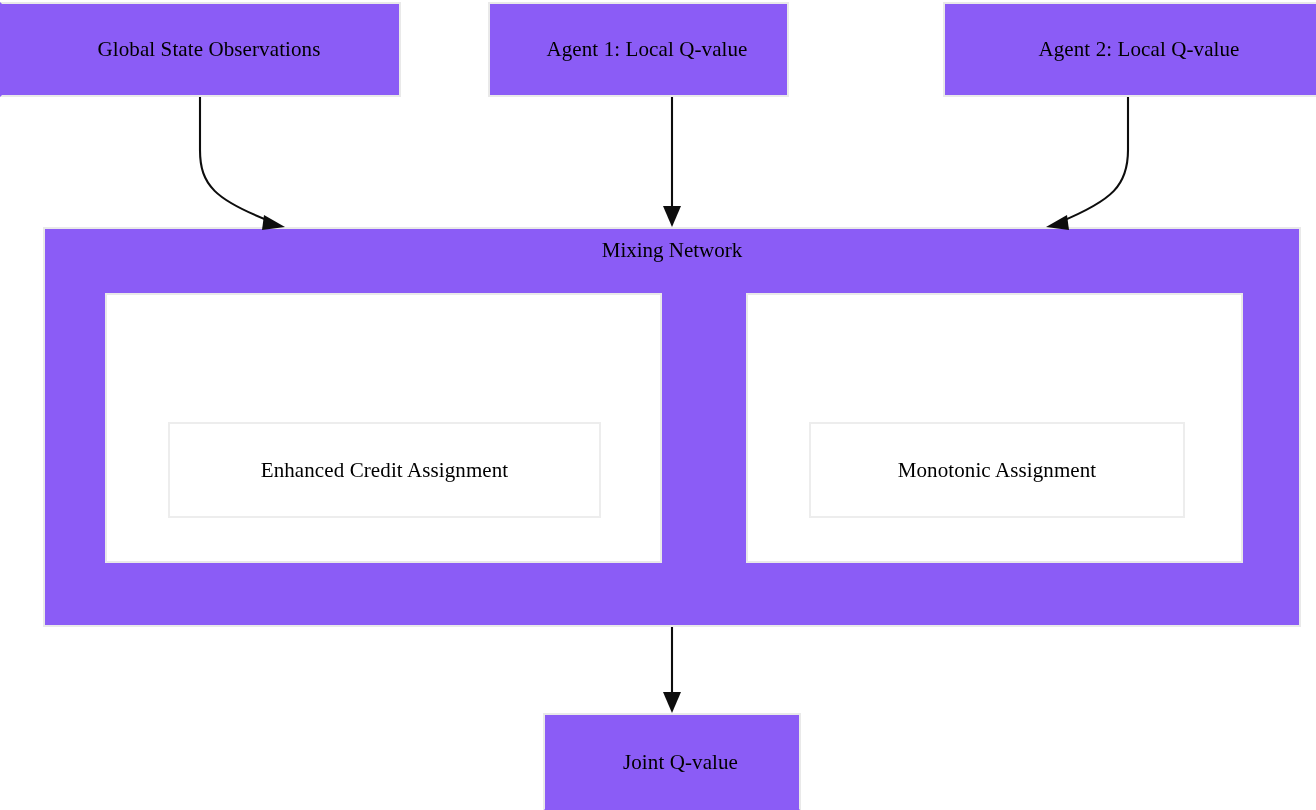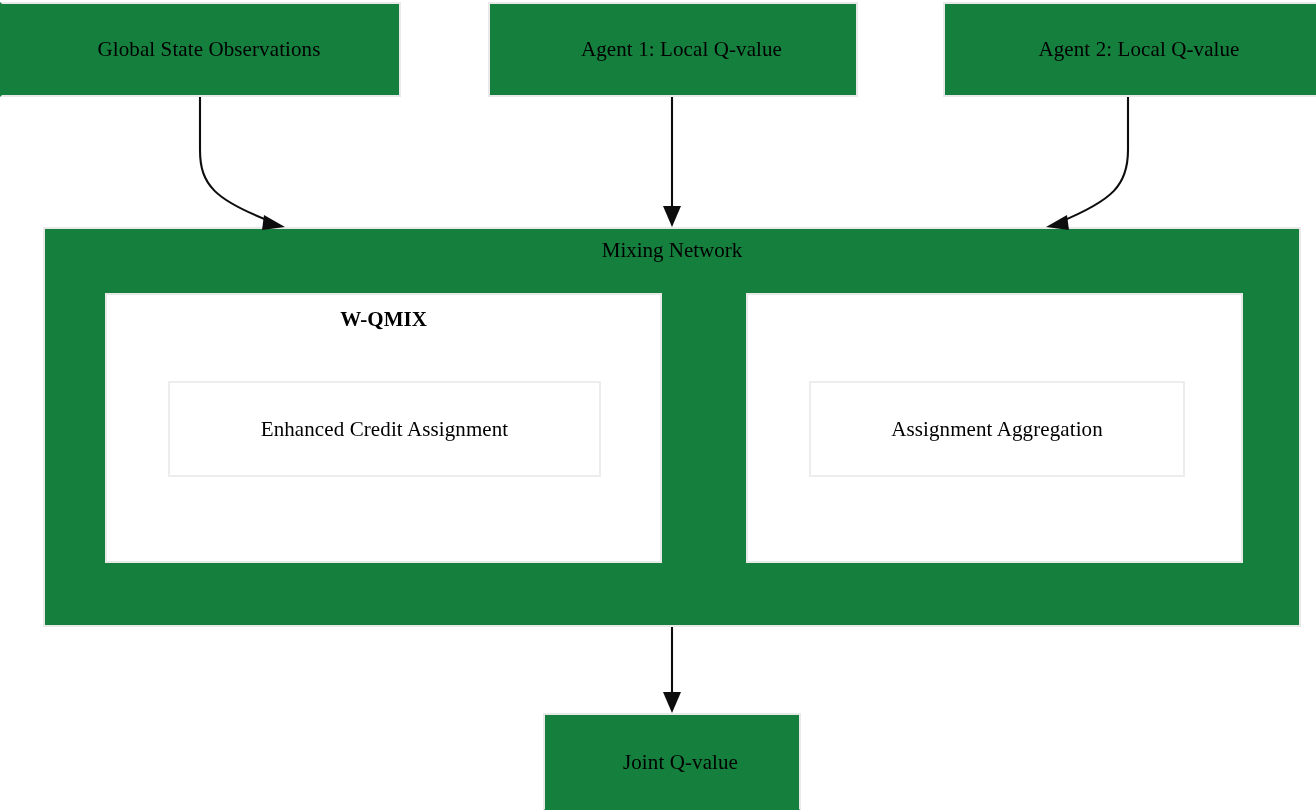--- a/index.html
+++ b/index.html
@@ -18,42 +18,42 @@
     height: 810px;
     overflow: hidden;
     background: #ffffff;
   }
 
   
   .node {
     position: absolute;
     box-sizing: border-box;
     border: 2px solid #e9e9e9;
-    background: #15803d;
+    background: #8b5cf6;
     display: flex;
     align-items: center;
     justify-content: center;
     text-align: center;
     padding-left: 17px;
   }
   .node-label {
     font-size: 21px;
     line-height: 1.25;
     color: #000000;
     letter-spacing: 0.1px;
     white-space: nowrap;
   }
 
   
   #box-global-state {
     left: 0px;   top: 2px;  width: 401px; height: 95px;
     border-left-color: transparent;
   }
   #box-agent1 {
-    left: 488px; top: 2px;  width: 370px; height: 95px;
+    left: 488px; top: 2px;  width: 301px; height: 95px;
   }
   #box-agent2 {
     left: 943px; top: 2px;  width: 375px; height: 95px;
     border-right-color: transparent;
   }
 
   
   #box-mixing-network {
     left: 43px; top: 227px; width: 1258px; height: 400px;
     display: block;
@@ -91,20 +91,21 @@
   
   .inner-box {
     position: absolute;
     box-sizing: border-box;
     border: 2px solid #ededed;
     background: #ffffff;
     display: flex;
     align-items: center;
     justify-content: center;
     text-align: center;
+    margin-top: 41px;
   }
   #box-enhanced-credit   { left: 61px; top: 86px; width: 433px; height: 96px; }
   #box-monotonic-aggr    { left: 61px; top: 86px; width: 376px; height: 96px; }
 
   
   #box-joint-qvalue {
     left: 543px; top: 713px; width: 258px; height: 98px;
     border-bottom-color: transparent;
     text-align: center;
   }
@@ -141,29 +142,28 @@
 
   <div class="node" id="box-agent2">
     <span class="node-label">Agent 2: Local Q-value</span>
   </div>
 
   <div class="node" id="box-mixing-network">
 
     <div id="mixing-network-title">Mixing Network</div>
 
     <div class="branch" id="box-wqmix">
-      <div class="branch-title">W-QMIX</div>
       <div class="inner-box" id="box-enhanced-credit">
         <span class="node-label">Enhanced Credit Assignment</span>
       </div>
     </div>
 
     <div class="branch" id="box-qmix">
       <div class="inner-box" id="box-monotonic-aggr">
-        <span class="node-label">Assignment Aggregation</span>
+        <span class="node-label">Monotonic Assignment</span>
       </div>
     </div>
 
   </div>
 
   <div class="node" id="box-joint-qvalue">
     <span class="node-label">Joint Q-value</span>
   </div>
 
   <svg id="arrow-layer" viewBox="0 0 1316 810">

